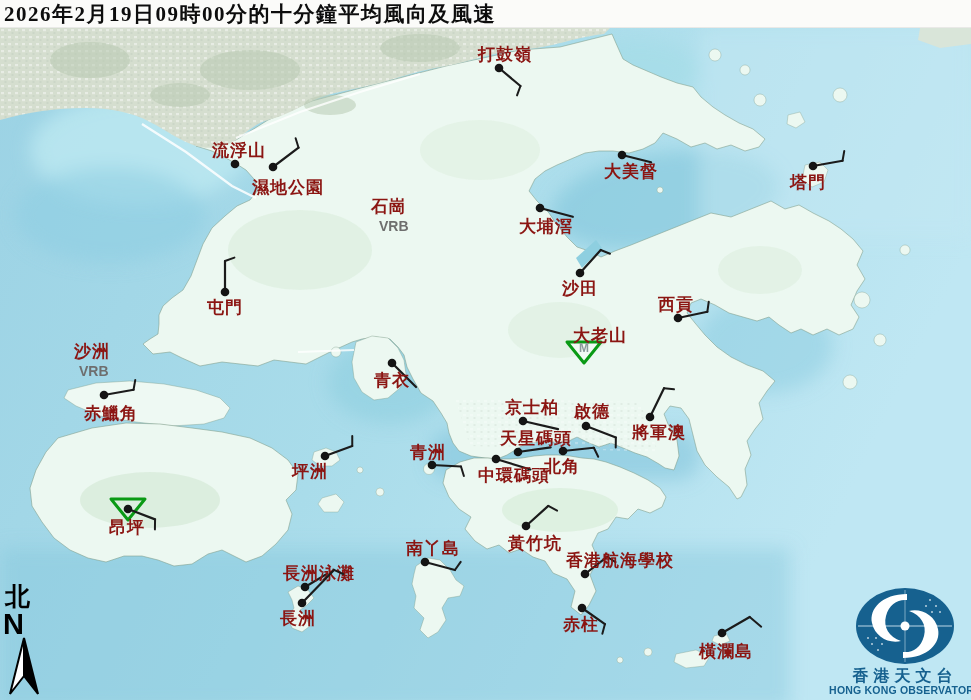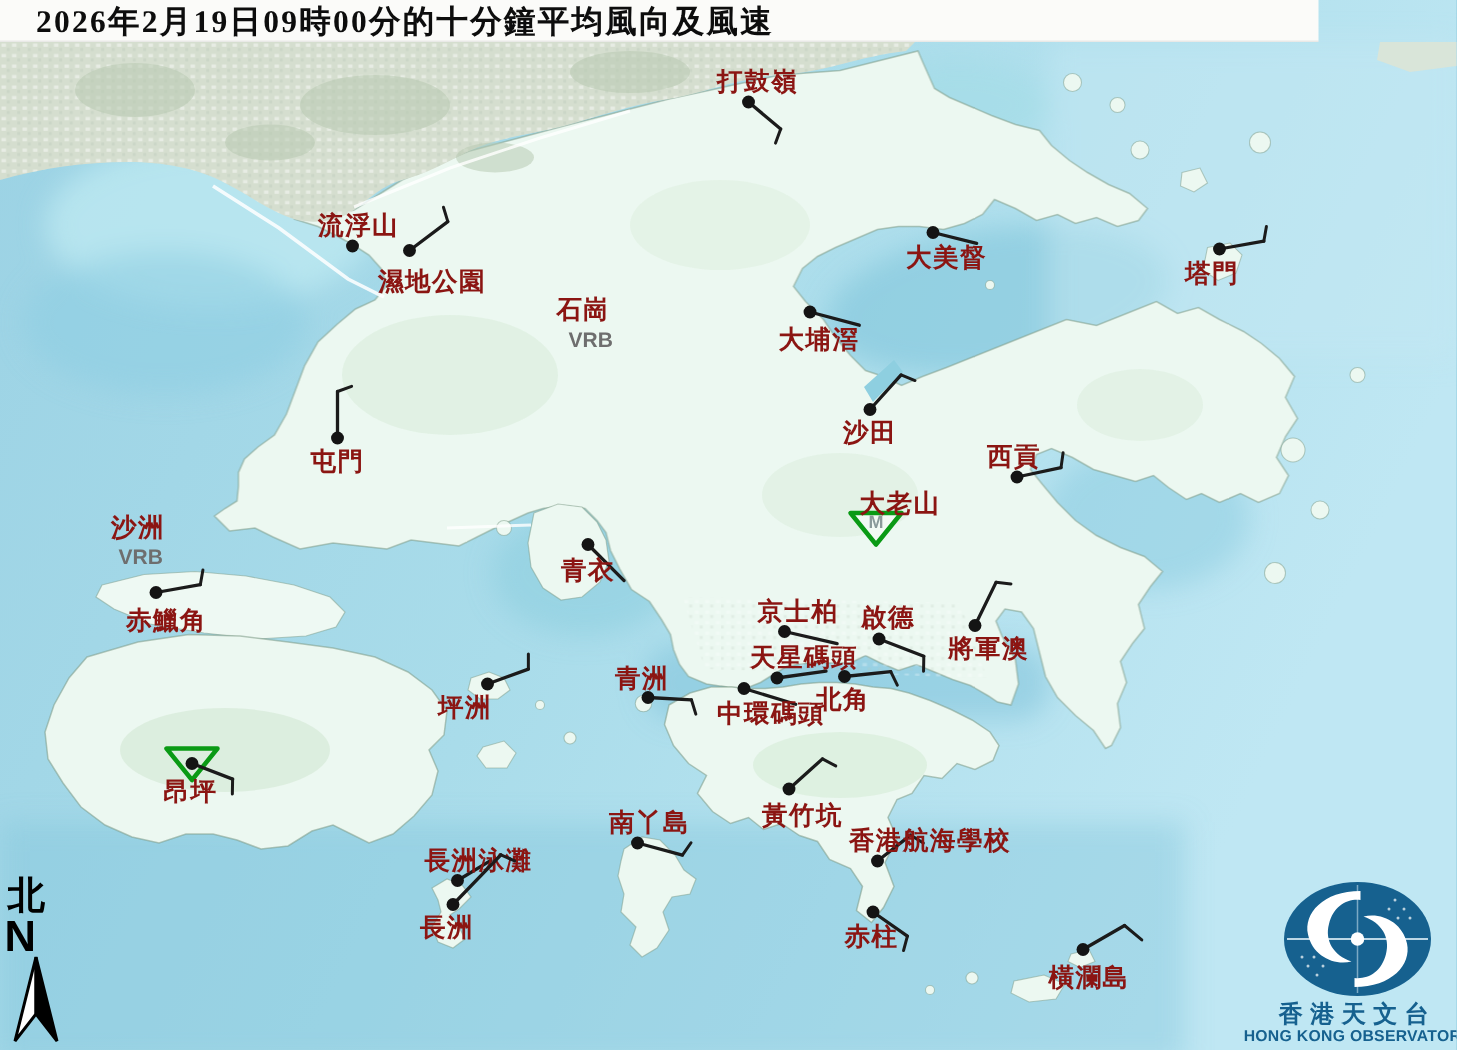--- a/index.html
+++ b/index.html
@@ -1,21 +1,21 @@
 <!DOCTYPE html>
 <html><head>
 <meta charset="utf-8">
 <style>
   html,body{margin:0;padding:0;background:#9fd4e5;}
   #app{position:relative;width:971px;height:700px;overflow:hidden;
        font-family:"Liberation Serif","DejaVu Serif",serif;}
   #map{position:absolute;left:0;top:0;}
-  #titlebar{position:absolute;left:0;top:0;width:879px;height:28px;
+  #titlebar{position:absolute;left:0;top:0;width:971px;height:28px;
             background:#fbfbf9;border-bottom:1px solid rgba(0,0,0,.07);
-            line-height:28px;padding-left:24px;box-sizing:border-box;
+            line-height:28px;padding-left:4px;box-sizing:border-box;
             font-size:21px;font-weight:600;letter-spacing:1.5px;color:#0d0d0d;
             white-space:nowrap;}
   text{user-select:none;}
   .lbl{font-family:"Liberation Serif","DejaVu Serif",serif;
        font-size:17px;font-weight:bold;letter-spacing:1px;}
   .vrb{font-family:"Liberation Sans","DejaVu Sans",sans-serif;
        font-size:14px;font-weight:bold;}
   .mtxt{font-family:"Liberation Sans","DejaVu Sans",sans-serif;
         font-size:12px;font-weight:bold;fill:#8a9a9a;}
   .cHanzi{font-family:"Liberation Serif","DejaVu Serif",serif;

